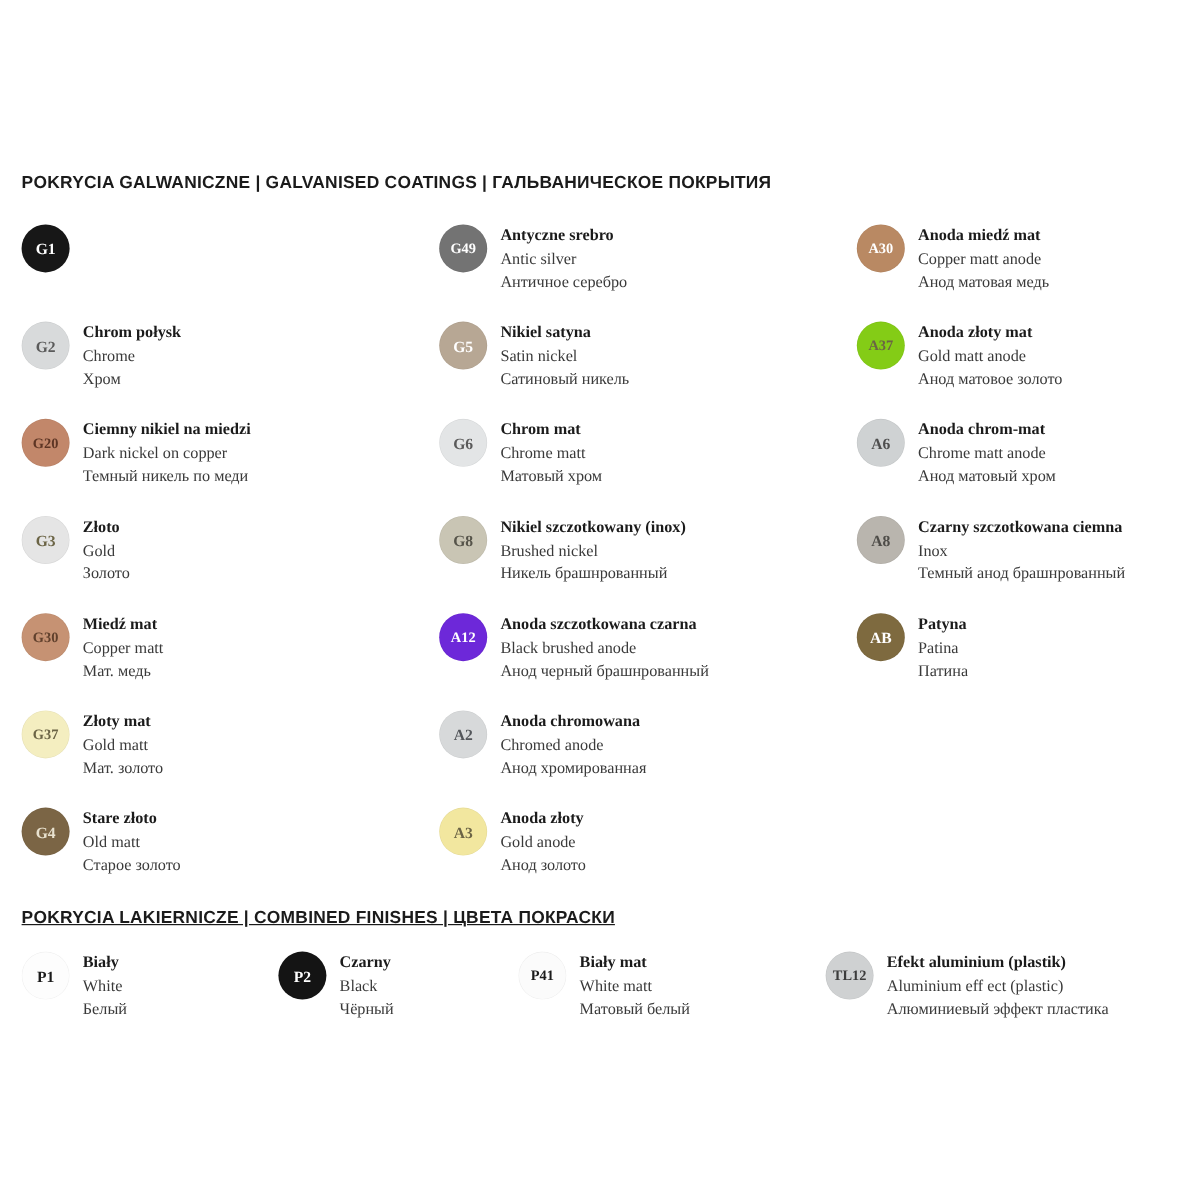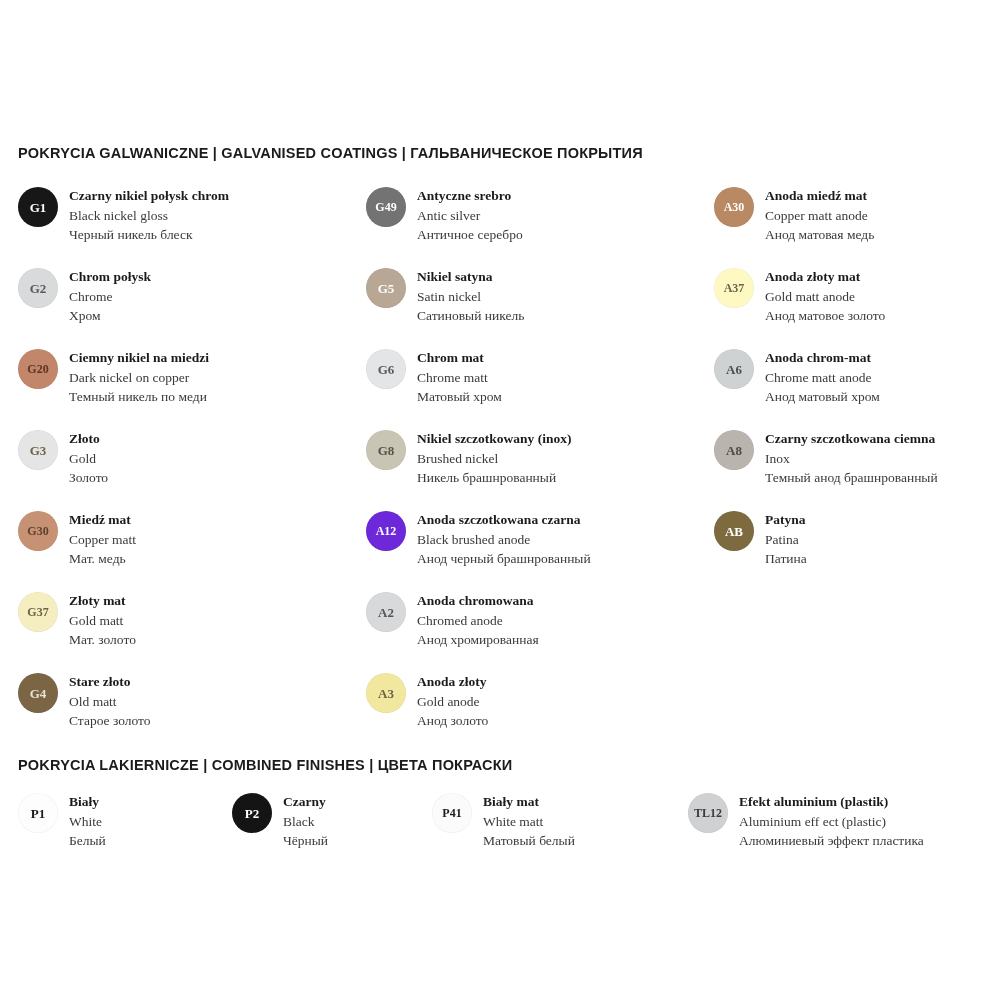--- a/index.html
+++ b/index.html
@@ -18,21 +18,21 @@
     padding: 4px;
   }
   .section-title {
     font-size: 14.5px;
     font-weight: bold;
     color: #1b1b1b;
     letter-spacing: 0.2px;
     padding-left: 18px;
   }
   #section-galvanised-title { position: absolute; top: 145px; left: 0; }
-  #section-combined-title  { position: absolute; top: 757px; left: 0; }
+  #section-combined-title  { position: absolute; top: 757px; left: 0; text-decoration: underline; }
 
   .grid {
     position: absolute;
     display: grid;
   }
   #galvanised-grid {
     top: 186px;
     left: 18px;
     width: 970px;
     grid-template-columns: 348px 348px 274px;
@@ -93,25 +93,20 @@
 </head>
 <body>
 
 <div class="page">
 
   <div class="section-title" id="section-galvanised-title">POKRYCIA GALWANICZNE | GALVANISED COATINGS | ГАЛЬВАНИЧЕСКОЕ ПОКРЫТИЯ</div>
 
   <div class="grid" id="galvanised-grid">
       <div class="item">
         <div class="swatch" style="background: rgb(23, 23, 23); color: rgb(255, 255, 255);">G1</div>
-        <div class="labels">
-          <div class="l1">Czarny nikiel połysk chrom</div>
-          <div class="l2">Black nickel gloss</div>
-          <div class="l3">Черный никель блеск</div>
-        </div>
       </div>
       <div class="item">
         <div class="swatch small-label" style="background: #737373; color: rgb(255, 255, 255);">G49</div>
         <div class="labels">
           <div class="l1">Antyczne srebro</div>
           <div class="l2">Antic silver</div>
           <div class="l3">Античное серебро</div>
         </div>
       </div>
       <div class="item">
@@ -132,21 +127,21 @@
       </div>
       <div class="item">
         <div class="swatch" style="background: rgb(183, 167, 148); color: rgb(255, 255, 255);">G5</div>
         <div class="labels">
           <div class="l1">Nikiel satyna</div>
           <div class="l2">Satin nickel</div>
           <div class="l3">Сатиновый никель</div>
         </div>
       </div>
       <div class="item">
-        <div class="swatch small-label" style="background: #fef9c3; color: rgb(107, 100, 69);">A37</div>
+        <div class="swatch small-label" style="background: #84cc16; color: rgb(107, 100, 69);">A37</div>
         <div class="labels">
           <div class="l1">Anoda złoty mat</div>
           <div class="l2">Gold matt anode</div>
           <div class="l3">Анод матовое золото</div>
         </div>
       </div>
       <div class="item">
         <div class="swatch small-label" style="background: rgb(194, 135, 106); color: rgb(93, 53, 36);">G20</div>
         <div class="labels">
           <div class="l1">Ciemny nikiel na miedzi</div>

